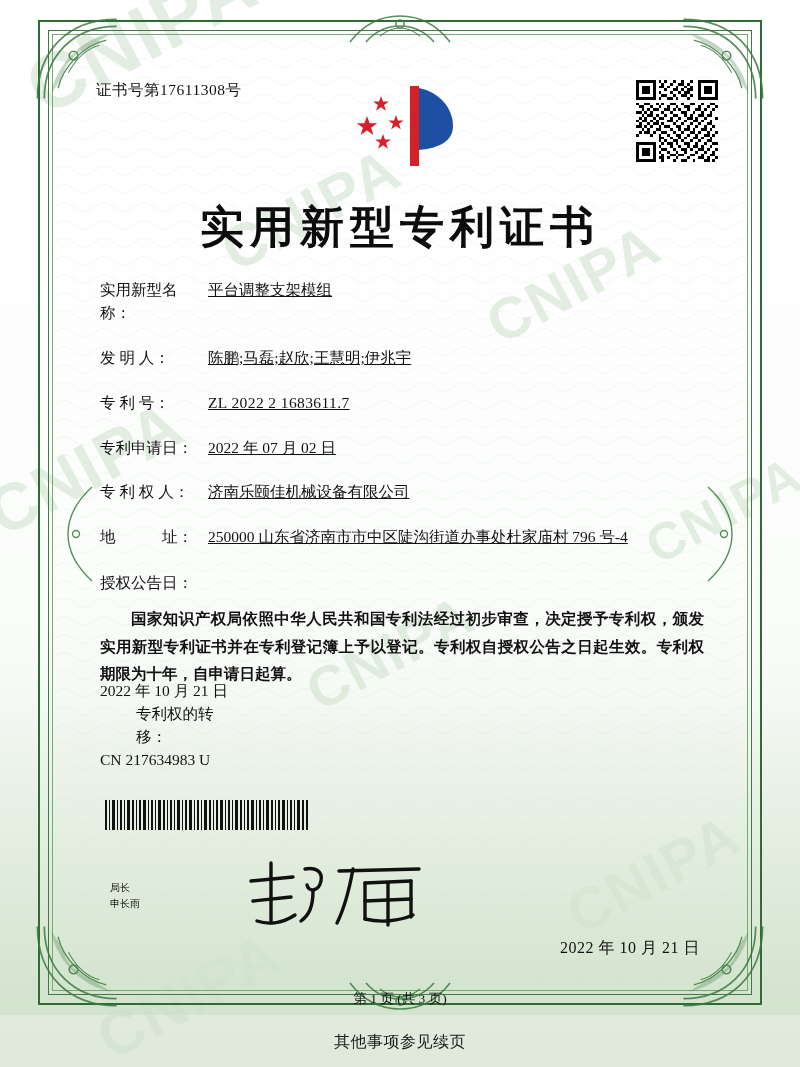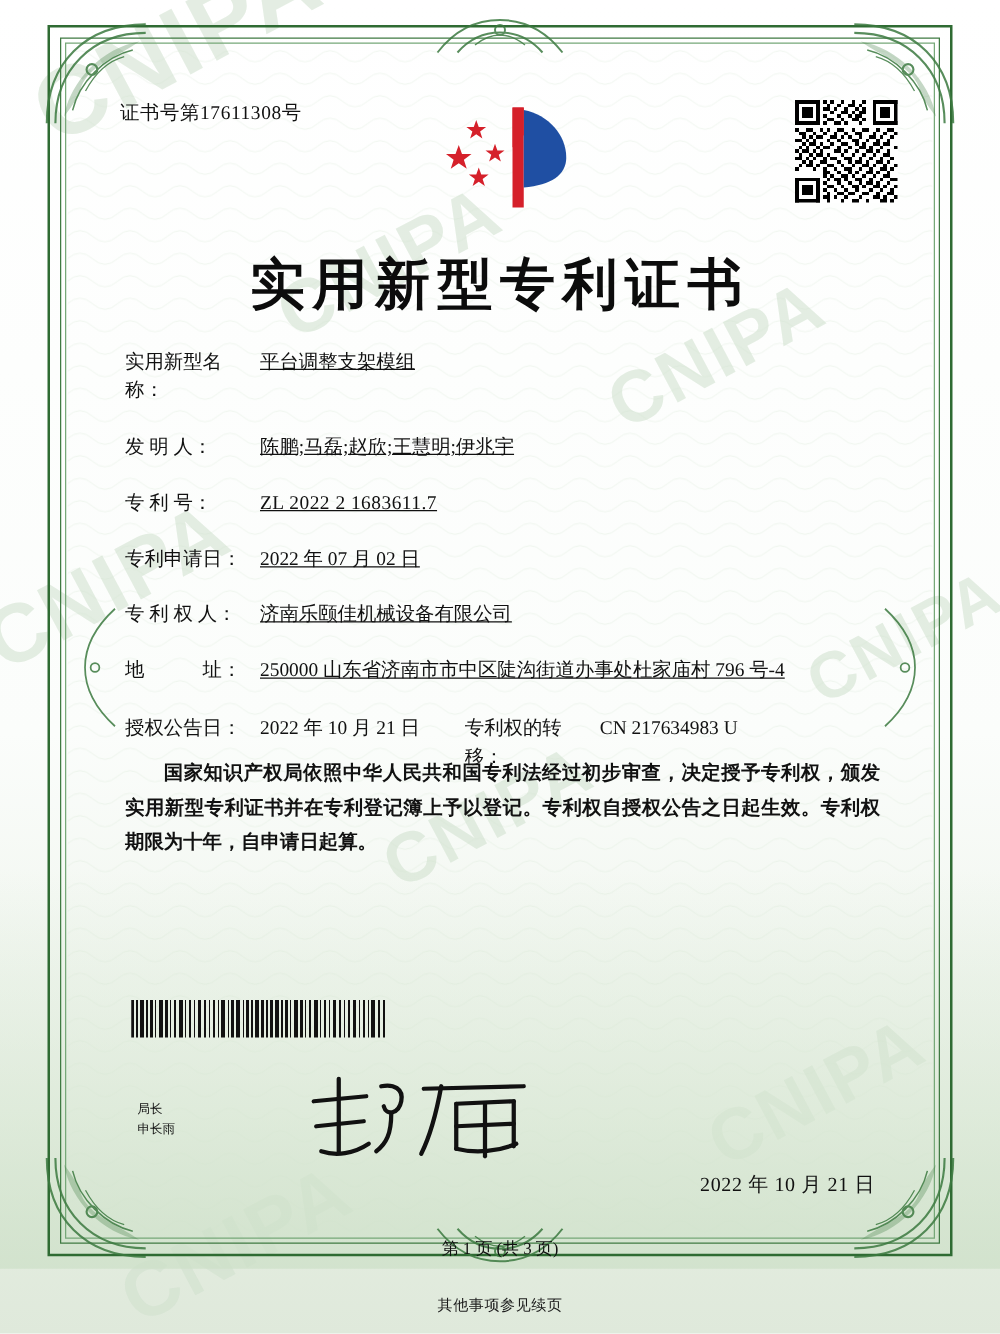--- a/index.html
+++ b/index.html
@@ -173,21 +173,21 @@
   }
   .fvalue {
     flex: 1;
     color: #111;
     text-decoration: underline;
   }
   .fvalue.mono { font-family: "Liberation Serif", serif; letter-spacing: .4px; }
 
   .frow.addr .fvalue { line-height: 1.55; }
 
-  .frow.twocol { margin-bottom: 18px; }
+  .frow.twocol { margin-bottom: 18px; flex-direction: column; }
   .frow.twocol .seg2-label {
     width: 108px;
     flex: 0 0 auto;
     margin-left: 36px;
   }
 
   .paragraphs {
     position: absolute;
     left: 100px;
     right: 96px;
@@ -243,21 +243,21 @@
     text-align: center;
     font-size: 13.5px;
     color: #111;
   }
 
   .footnote {
     position: absolute;
     left: 0; right: 0;
     bottom: 14px;
     text-align: center;
-    font-size: 12px;
+    font-size: 16px;
     color: #1a1a1a;
     letter-spacing: .5px;
   }
 
   
   .bottom-tint {
     position: absolute;
     left: 0; right: 0; bottom: 52px; height: 320px;
     background: linear-gradient(180deg, rgba(226,237,222,0) 0%, rgba(214,230,209,.55) 60%, rgba(205,224,200,.75) 100%);
     pointer-events: none;

